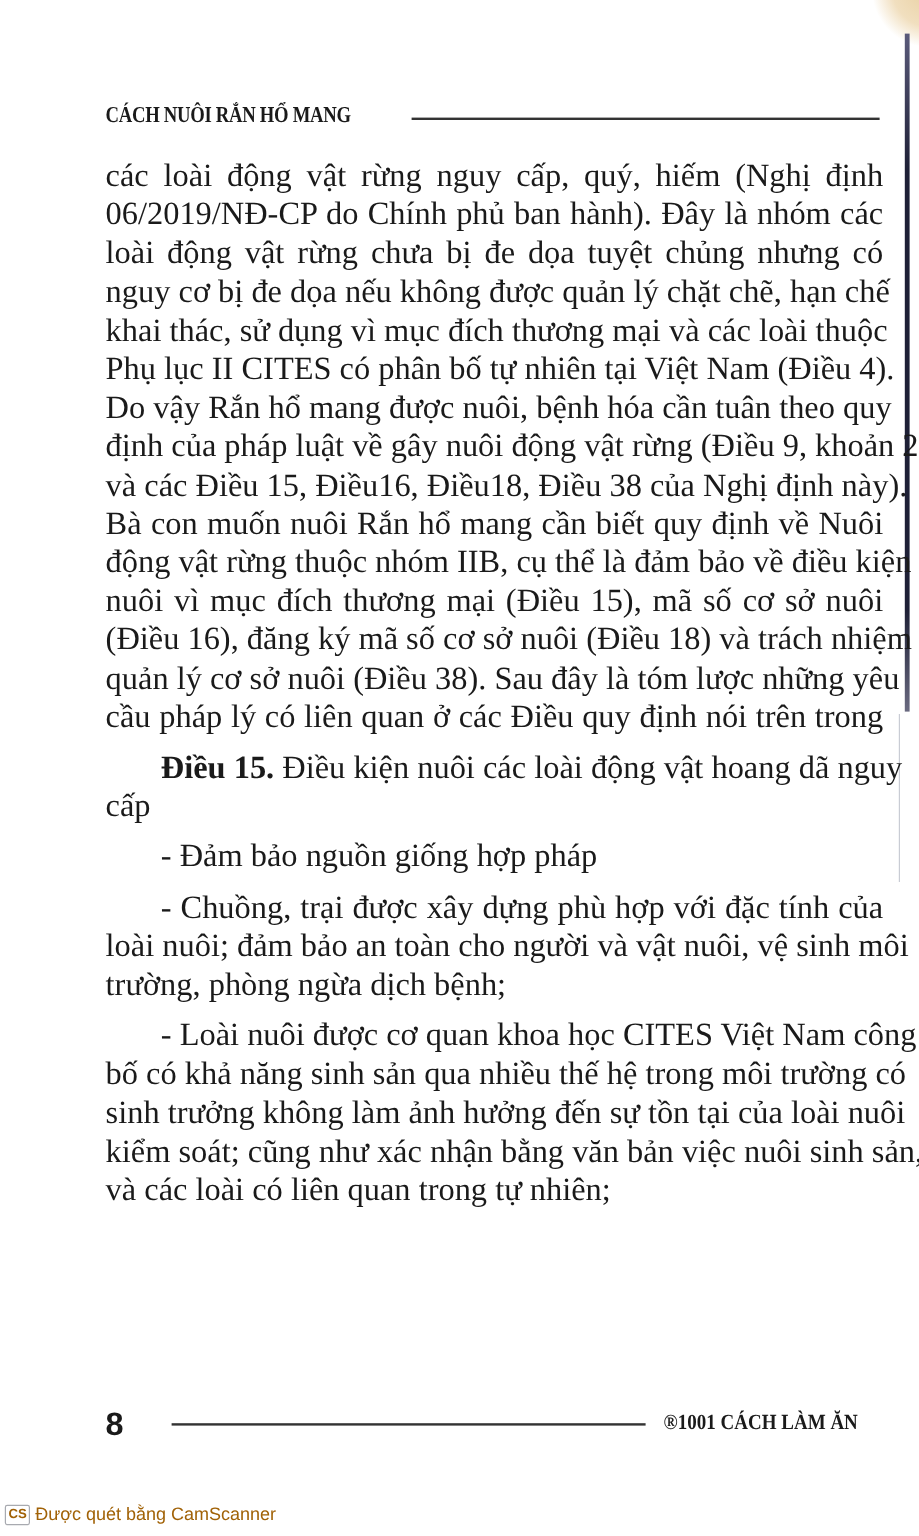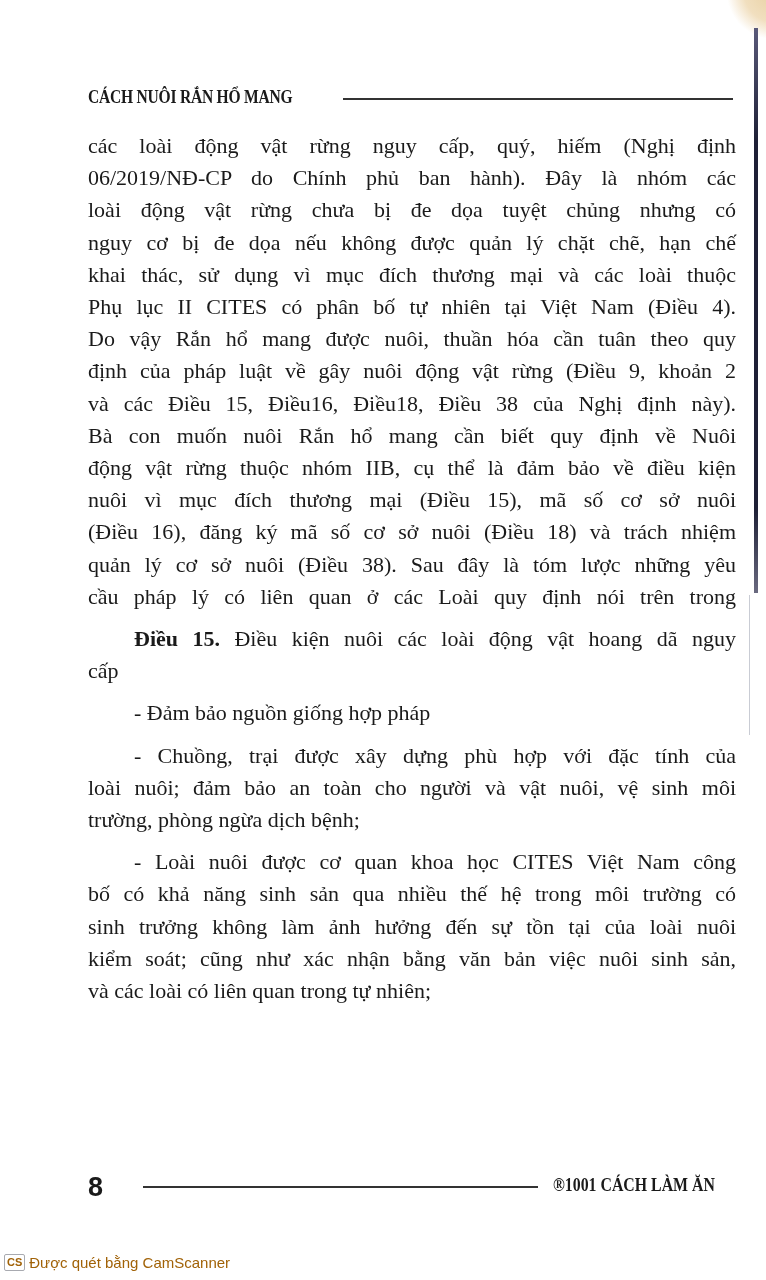--- a/index.html
+++ b/index.html
@@ -27,21 +27,21 @@
     font-size: 19px; font-weight: bold; letter-spacing: -0.3px;
     transform: scaleX(0.82); transform-origin: left center;
     white-space: nowrap;
   }
   .head-rule {
     position: absolute; left: 343px; top: 98px; width: 390px; height: 2px;
     background: #333;
   }
   .body-text {
     position: absolute; left: 88px; top: 130px; width: 648px;
-    font-size: 22px; line-height: 32.2px;
+    font-size: 27px; line-height: 32.2px;
   }
   .line {
     display: block; white-space: nowrap;
     text-align: justify; text-align-last: justify;
     transform-origin: left center;
   }
   .line.last { text-align-last: left; }
   .indent { padding-left: 46px; }
   .gap { height: 10px; }
   .b { font-weight: bold; }
@@ -79,29 +79,29 @@
 <div class="head-rule"></div>
 
 <div class="body-text">
   <div>
     <span class="line">các loài động vật rừng nguy cấp, quý, hiếm (Nghị định</span>
     <span class="line">06/2019/NĐ-CP do Chính phủ ban hành). Đây là nhóm các</span>
     <span class="line">loài động vật rừng chưa bị đe dọa tuyệt chủng nhưng có</span>
     <span class="line">nguy cơ bị đe dọa nếu không được quản lý chặt chẽ, hạn chế</span>
     <span class="line">khai thác, sử dụng vì mục đích thương mại và các loài thuộc</span>
     <span class="line">Phụ lục II CITES có phân bố tự nhiên tại Việt Nam (Điều 4).</span>
-    <span class="line">Do vậy Rắn hổ mang được nuôi, thuần hóa cần tuân theo quy</span>
+    <span class="line">Do vậy Rắn hổ mang được nuôi, bệnh hóa cần tuân theo quy</span>
     <span class="line">định của pháp luật về gây nuôi động vật rừng (Điều 9, khoản 2</span>
     <span class="line">và các Điều 15, Điều16, Điều18, Điều 38 của Nghị định này).</span>
     <span class="line">Bà con muốn nuôi Rắn hổ mang cần biết quy định về Nuôi</span>
     <span class="line">động vật rừng thuộc nhóm IIB, cụ thể là đảm bảo về điều kiện</span>
     <span class="line">nuôi vì mục đích thương mại (Điều 15), mã số cơ sở nuôi</span>
     <span class="line">(Điều 16), đăng ký mã số cơ sở nuôi (Điều 18) và trách nhiệm</span>
     <span class="line">quản lý cơ sở nuôi (Điều 38). Sau đây là tóm lược những yêu</span>
-    <span class="line">cầu pháp lý có liên quan ở các Loài quy định nói trên trong</span>
+    <span class="line">cầu pháp lý có liên quan ở các Điều quy định nói trên trong</span>
   </div>
 
   <div class="gap"></div>
 
   <div>
     <span class="line indent"><span class="b">Điều 15.</span><span> Điều kiện nuôi các loài động vật hoang dã nguy</span></span>
     <span class="line last">cấp</span>
   </div>
 
   <div class="gap"></div>

